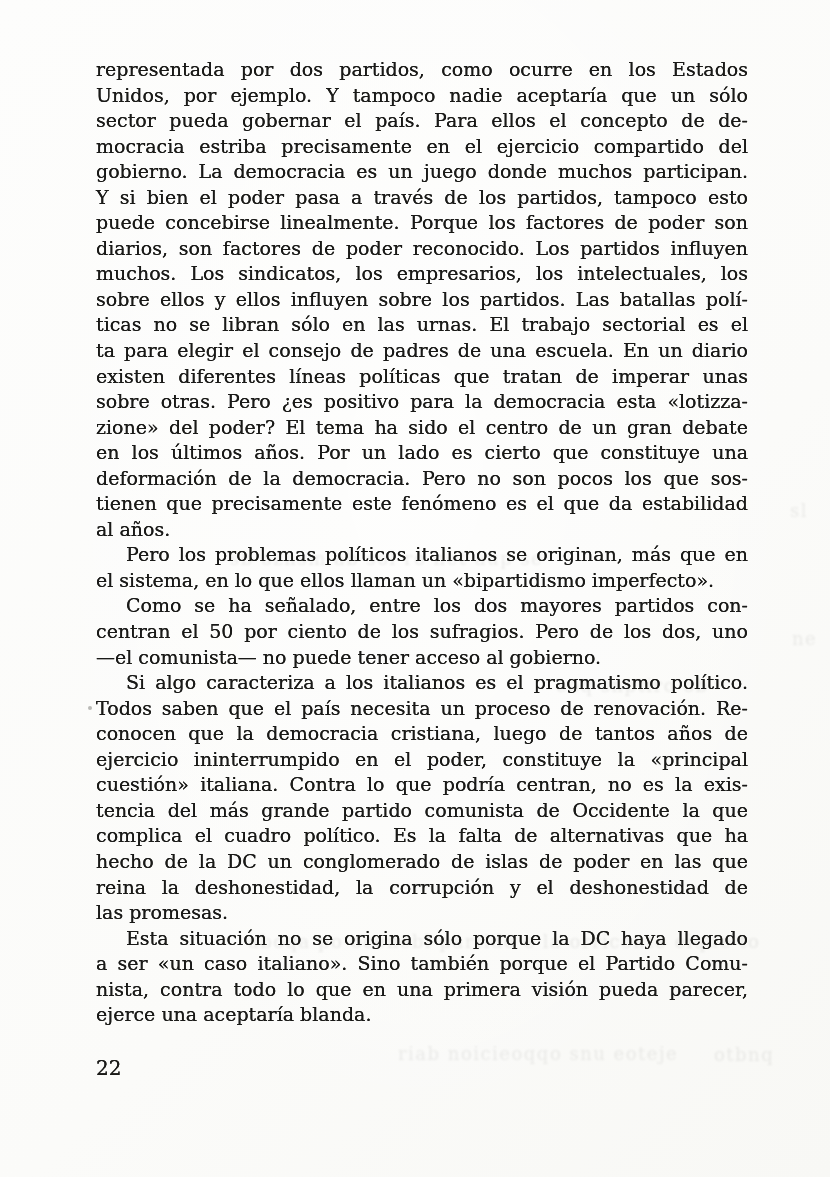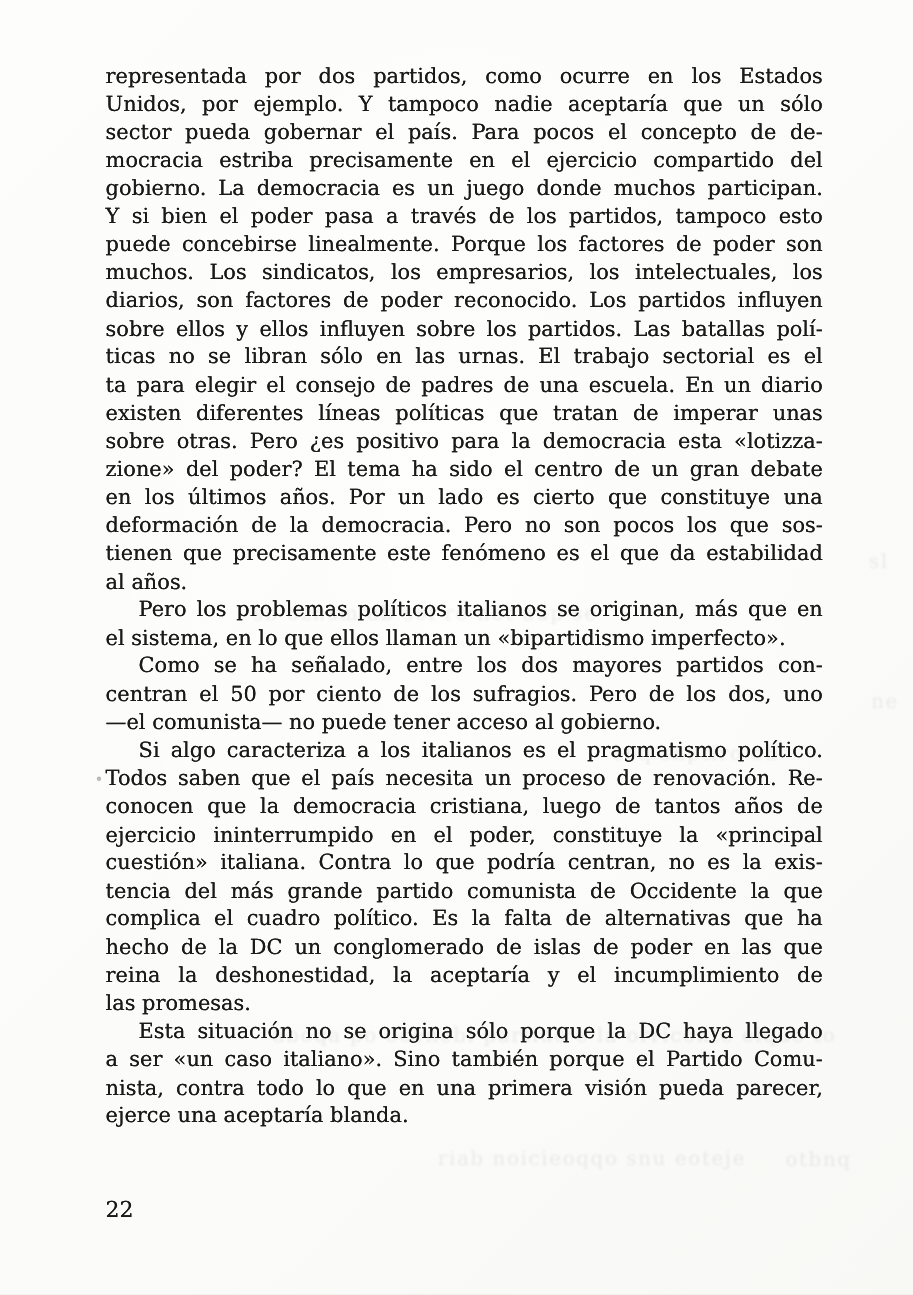--- a/index.html
+++ b/index.html
@@ -35,21 +35,21 @@
   }
   .line.last {
     text-align-last: left;
   }
   .line.indent {
     text-indent: 30px;
   }
   .page-number {
     position: absolute;
     left: 96px;
-    top: 1087px;
+    top: 1056px;
     font-size: 20px;
     line-height: 24px;
     text-shadow: 0 0 0.4px currentColor;
   }
   .bleed {
     position: absolute;
     font-size: 18px;
     letter-spacing: 1.5px;
     color: #44443f;
     opacity: 0.09;
@@ -67,27 +67,27 @@
     pointer-events: none;
   }
 </style>
 </head>
 <body>
 
 <div class="page">
   <div class="text-block">
       <div class="line">representada por dos partidos, como ocurre en los Estados</div>
       <div class="line">Unidos, por ejemplo. Y tampoco nadie aceptaría que un sólo</div>
-      <div class="line">sector pueda gobernar el país. Para pocos el concepto de de-</div>
+      <div class="line">sector pueda gobernar el país. Para ellos el concepto de de-</div>
       <div class="line">mocracia estriba precisamente en el ejercicio compartido del</div>
       <div class="line">gobierno. La democracia es un juego donde muchos participan.</div>
       <div class="line">Y si bien el poder pasa a través de los partidos, tampoco esto</div>
       <div class="line">puede concebirse linealmente. Porque los factores de poder son</div>
+      <div class="line">diarios, son factores de poder reconocido. Los partidos influyen</div>
       <div class="line">muchos. Los sindicatos, los empresarios, los intelectuales, los</div>
-      <div class="line">diarios, son factores de poder reconocido. Los partidos influyen</div>
       <div class="line">sobre ellos y ellos influyen sobre los partidos. Las batallas polí-</div>
       <div class="line">ticas no se libran sólo en las urnas. El trabajo sectorial es el</div>
       <div class="line">ta para elegir el consejo de padres de una escuela. En un diario</div>
       <div class="line">existen diferentes líneas políticas que tratan de imperar unas</div>
       <div class="line">sobre otras. Pero ¿es positivo para la democracia esta «lotizza-</div>
       <div class="line">zione» del poder? El tema ha sido el centro de un gran debate</div>
       <div class="line">en los últimos años. Por un lado es cierto que constituye una</div>
       <div class="line">deformación de la democracia. Pero no son pocos los que sos-</div>
       <div class="line">tienen que precisamente este fenómeno es el que da estabilidad</div>
       <div class="line last">al años.</div>
@@ -97,21 +97,21 @@
       <div class="line">centran el 50 por ciento de los sufragios. Pero de los dos, uno</div>
       <div class="line last">—el comunista— no puede tener acceso al gobierno.</div>
       <div class="line indent">Si algo caracteriza a los italianos es el pragmatismo político.</div>
       <div class="line">Todos saben que el país necesita un proceso de renovación. Re-</div>
       <div class="line">conocen que la democracia cristiana, luego de tantos años de</div>
       <div class="line">ejercicio ininterrumpido en el poder, constituye la «principal</div>
       <div class="line">cuestión» italiana. Contra lo que podría centran, no es la exis-</div>
       <div class="line">tencia del más grande partido comunista de Occidente la que</div>
       <div class="line">complica el cuadro político. Es la falta de alternativas que ha</div>
       <div class="line">hecho de la DC un conglomerado de islas de poder en las que</div>
-      <div class="line">reina la deshonestidad, la aceptaría y el incumplimiento de</div>
+      <div class="line">reina la deshonestidad, la corrupción y el deshonestidad de</div>
       <div class="line last">las promesas.</div>
       <div class="line indent">Esta situación no se origina sólo porque la DC haya llegado</div>
       <div class="line">a ser «un caso italiano». Sino también porque el Partido Comu-</div>
       <div class="line">nista, contra todo lo que en una primera visión pueda parecer,</div>
       <div class="line last">ejerce una aceptaría blanda.</div>
     </div>
   <div class="page-number">22</div>
   <div>
       <span class="bleed" style="left: 230px; top: 548px;">sb oznsm ab sol ro net aup se</span>
       <span class="bleed" style="left: 556px; top: 675px;">eoq snptiro ob</span>

